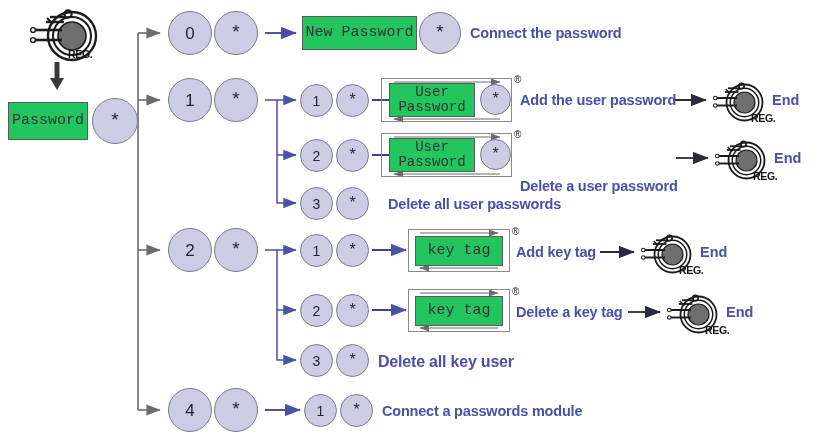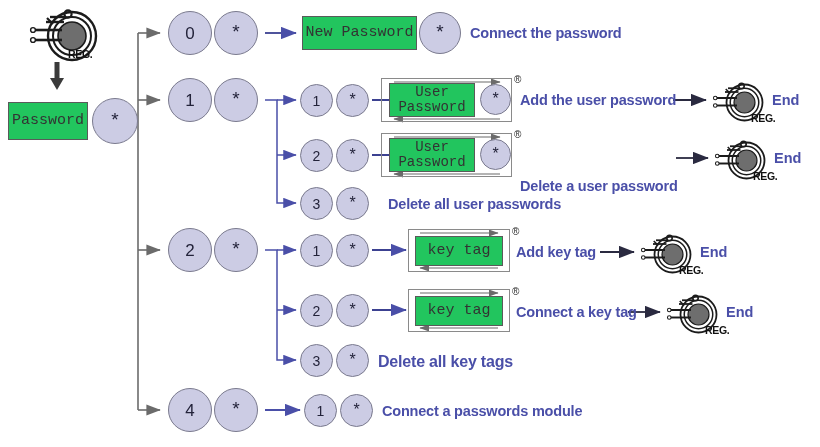--- a/index.html
+++ b/index.html
@@ -275,42 +275,42 @@
     </svg>
   </div>
   <div class="reg-caption" style="left:635px;top:264px;">REG.</div>
   <div class="endlabel" style="left:700px;top:244px;">End</div>
 
   <div class="node keycircle small" style="left:300px;top:294px;width:33px;height:33px;">2</div>
   <div class="node keycircle star small" style="left:336px;top:294px;width:33px;height:33px;">*</div>
   <div class="node loopframe" style="left:408px;top:289px;width:102px;height:43px;"></div>
   <div class="node fieldbox" style="left:415px;top:296px;width:88px;height:30px;">key tag</div>
   <div class="rmark" style="left:512px;top:286px;">®</div>
-  <div class="bluelabel" style="left:516px;top:304px;">Connect a key tag</div>
+  <div class="bluelabel" style="left:516px;top:304px;">Delete a key tag</div>
   <div class="node regicon" style="left:662px;top:292px;width:58px;height:42px;">
     <svg width="58" height="42" viewBox="0 0 72 56">
       <circle cx="46" cy="30" r="24" fill="none" stroke="#1b1b1b" stroke-width="2.4"></circle>
       <circle cx="46" cy="30" r="19" fill="none" stroke="#1b1b1b" stroke-width="2"></circle>
       <circle cx="46" cy="30" r="14" fill="#6e6e6e" stroke="#1b1b1b" stroke-width="1.6"></circle>
       <line x1="6" y1="24" x2="36" y2="24" stroke="#1b1b1b" stroke-width="2.6"></line>
       <line x1="6" y1="34" x2="36" y2="34" stroke="#1b1b1b" stroke-width="2.6"></line>
       <circle cx="7" cy="24" r="2.4" fill="#fff" stroke="#1b1b1b" stroke-width="1.4"></circle>
       <circle cx="7" cy="34" r="2.4" fill="#fff" stroke="#1b1b1b" stroke-width="1.4"></circle>
       <path d="M20,16 L38,16" stroke="#1b1b1b" stroke-width="2.4"></path>
       <path d="M24,11 L40,11" stroke="#1b1b1b" stroke-width="2.4"></path>
       <circle cx="42" cy="8" r="3.6" fill="none" stroke="#1b1b1b" stroke-width="2.2"></circle>
       <path d="M21,12 L27,18" stroke="#1b1b1b" stroke-width="2.2"></path>
     </svg>
   </div>
   <div class="reg-caption" style="left:661px;top:324px;">REG.</div>
   <div class="endlabel" style="left:726px;top:304px;">End</div>
 
   <div class="node keycircle small" style="left:300px;top:344px;width:33px;height:33px;">3</div>
   <div class="node keycircle star small" style="left:336px;top:344px;width:33px;height:33px;">*</div>
-  <div class="bluelabel" style="left:378px;top:353px;font-size:16px;">Delete all key tags</div>
+  <div class="bluelabel" style="left:378px;top:353px;font-size:16px;">Delete all key user</div>
 
   <div class="node keycircle" style="left:168px;top:388px;width:44px;height:44px;">4</div>
   <div class="node keycircle star" style="left:214px;top:388px;width:44px;height:44px;">*</div>
 
   <div class="node keycircle small" style="left:304px;top:394px;width:33px;height:33px;">1</div>
   <div class="node keycircle star small" style="left:340px;top:394px;width:33px;height:33px;">*</div>
   <div class="bluelabel" style="left:382px;top:403px;">Connect a passwords module</div>
 
 </div>
 

